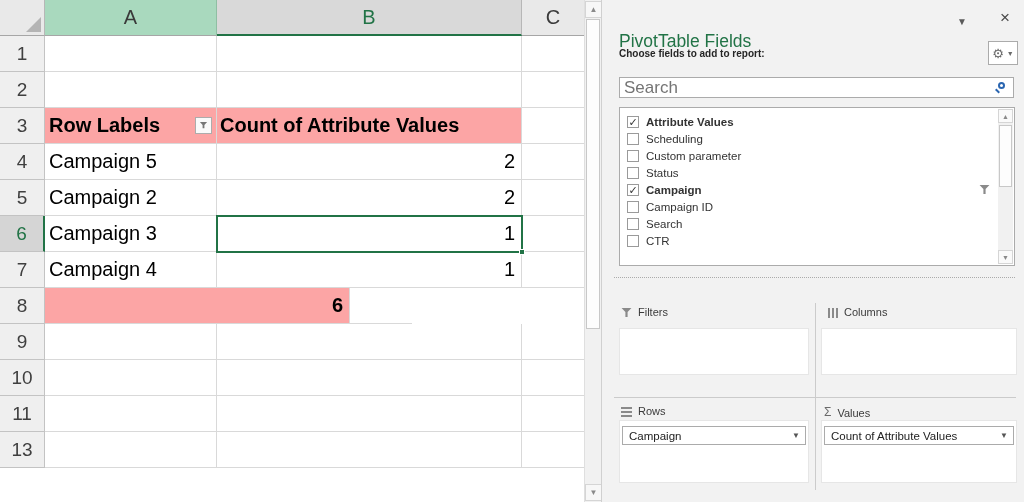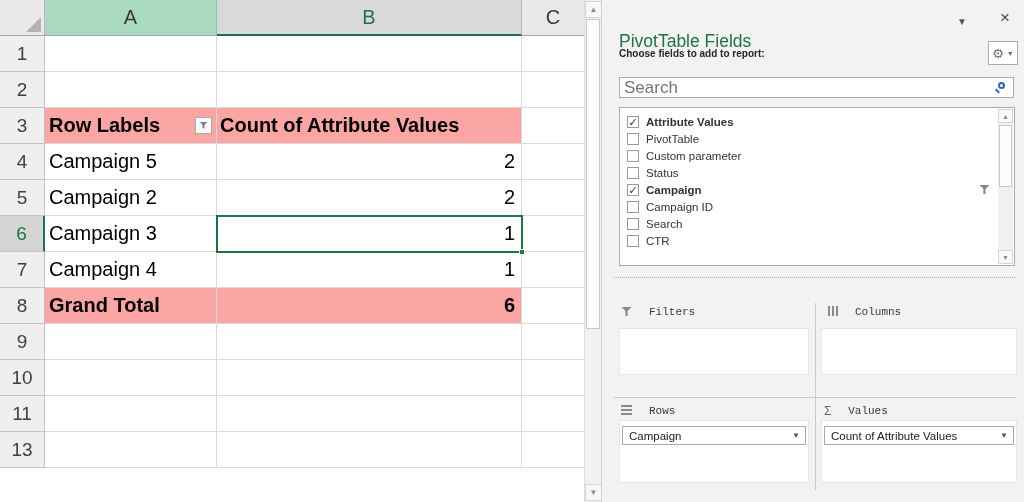--- a/index.html
+++ b/index.html
@@ -59,21 +59,21 @@
   .funnel-svg { position:absolute; right:24px; top:3px; display:none; }
   .field-row.filtered .funnel-svg { display:block; }
   .list-scroll { position:absolute; right:1px; top:1px; width:15px; height:155px; background:#F1F1F1; }
   .lbtn { position:absolute; left:0; width:15px; height:14px; background:#FAFAFA; border:1px solid #D5D5D5; color:#8A8A8A; font-size:7px; display:flex; align-items:center; justify-content:center; }
   .lbtn.up { top:0; } .lbtn.down { bottom:0; }
   .lthumb { position:absolute; left:1px; top:16px; width:13px; height:62px; background:#FDFDFD; border:1px solid #C8C8C8; }
 
   .dotted-sep { position:absolute; left:12px; top:277px; width:401px; border-top:1px dotted #ABABAB; }
   .drag-label { position:absolute; left:17px; top:284px; font-size:11.5px; font-weight:600; color:#262626; }
 
-  .area-label { position:absolute; font-size:11px; color:#3B3B3B; display:flex; align-items:flex-start; gap:17px;font-family:Liberation Mono, monospace; }
+  .area-label { position:absolute; font-size:11px; color:#3B3B3B; display:flex; align-items:flex-end; gap:6px; }
   .qbox { position:absolute; background:#fff; border:1px solid #E6E6E6; }
   .vdiv { position:absolute; left:213px; top:303px; width:1px; height:187px; background:#CBCBCB; }
   .hdiv { position:absolute; left:12px; top:397px; width:402px; height:1px; background:#CBCBCB; }
 
   .pill { position:absolute; left:2px; top:5px; right:2px; height:19px; background:#fff; border:1px solid #ABABAB; font-size:11.5px; color:#222; display:flex; align-items:center; padding-left:6px; cursor:pointer; }
   .pill-arrow { margin-left:auto; margin-right:5px; font-size:8px; color:#555; }
   .cols-icon { display:flex; gap:2px; }
   .cols-icon span { display:block; width:2px; height:10px; background:#8A8A8A; }
   .rows-icon { display:flex; flex-direction:column; gap:2px; }
   .rows-icon span { display:block; width:11px; height:2px; background:#8A8A8A; }
@@ -164,23 +164,20 @@
       <div class="cell cA">
           <span>Campaign 4</span>
         </div>
       <div class="cell cB val">
           <span>1</span>
         </div>
       <div class="cell cC"></div>
     </div>
     <div class="srow">
       <div class="rowh">8</div>
-      <div class="cell cA pivot-fill bold">
-          <span>Grand Total</span>
-        </div>
       <div class="cell cB pivot-fill bold val">
           <span>6</span>
         </div>
       <div class="cell cC"></div>
     </div>
 
     <div class="srow">
         <div class="rowh">9</div>
         <div class="cell cA"></div>
         <div class="cell cB"></div>
@@ -240,21 +237,21 @@
     </div>
 
     <div class="field-list">
       <div class="field-row checked">
         <span class="cb">✓</span>
           <span class="flabel">Attribute Values</span>
 
       </div>
       <div class="field-row">
         <span class="cb"></span>
-          <span class="flabel">PivotTable</span>
+          <span class="flabel">Scheduling</span>
 
       </div>
       <div class="field-row">
         <span class="cb"></span>
           <span class="flabel">Custom parameter</span>
 
       </div>
       <div class="field-row">
         <span class="cb"></span>
           <span class="flabel">Status</span>

